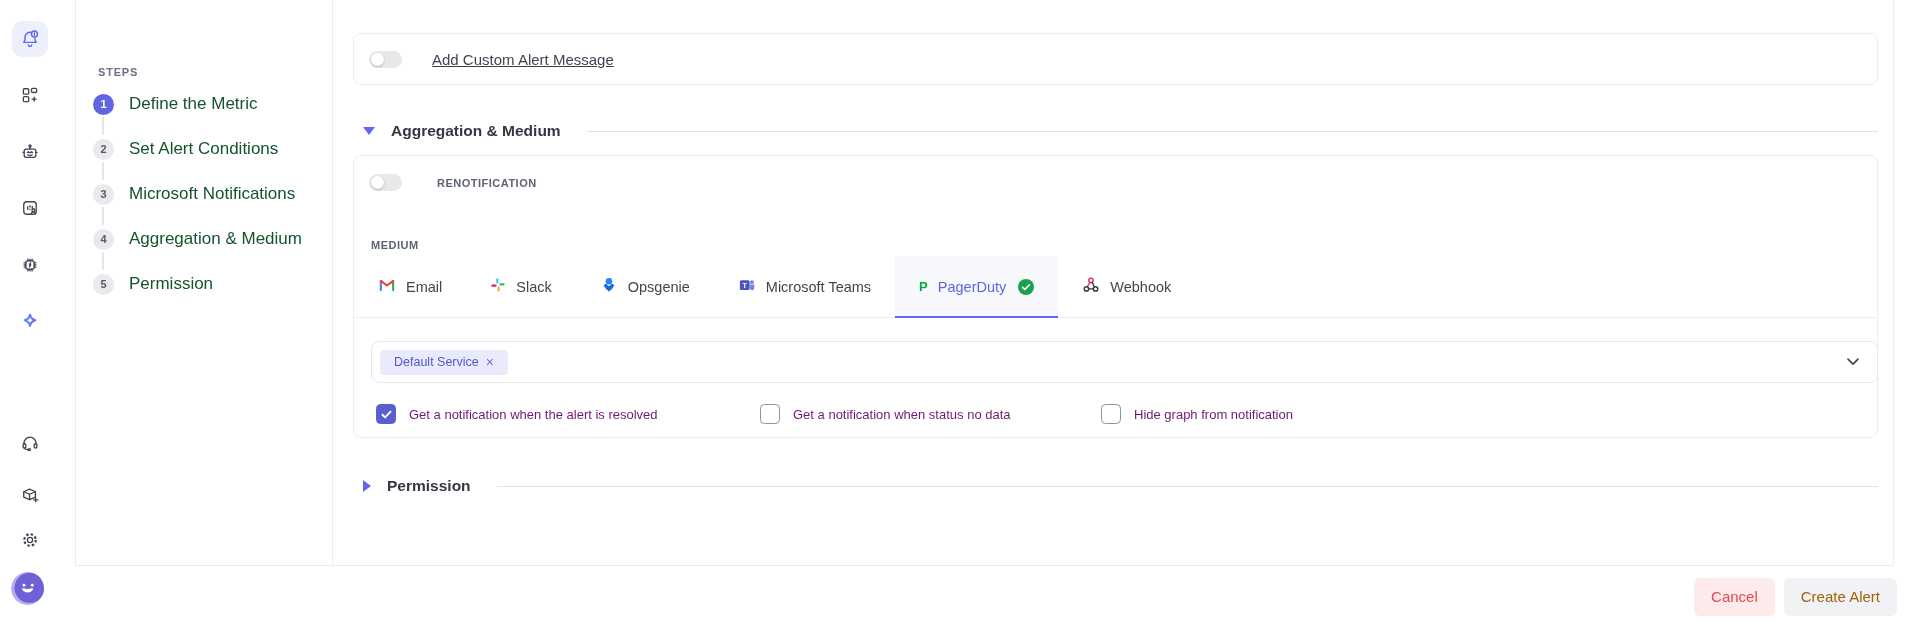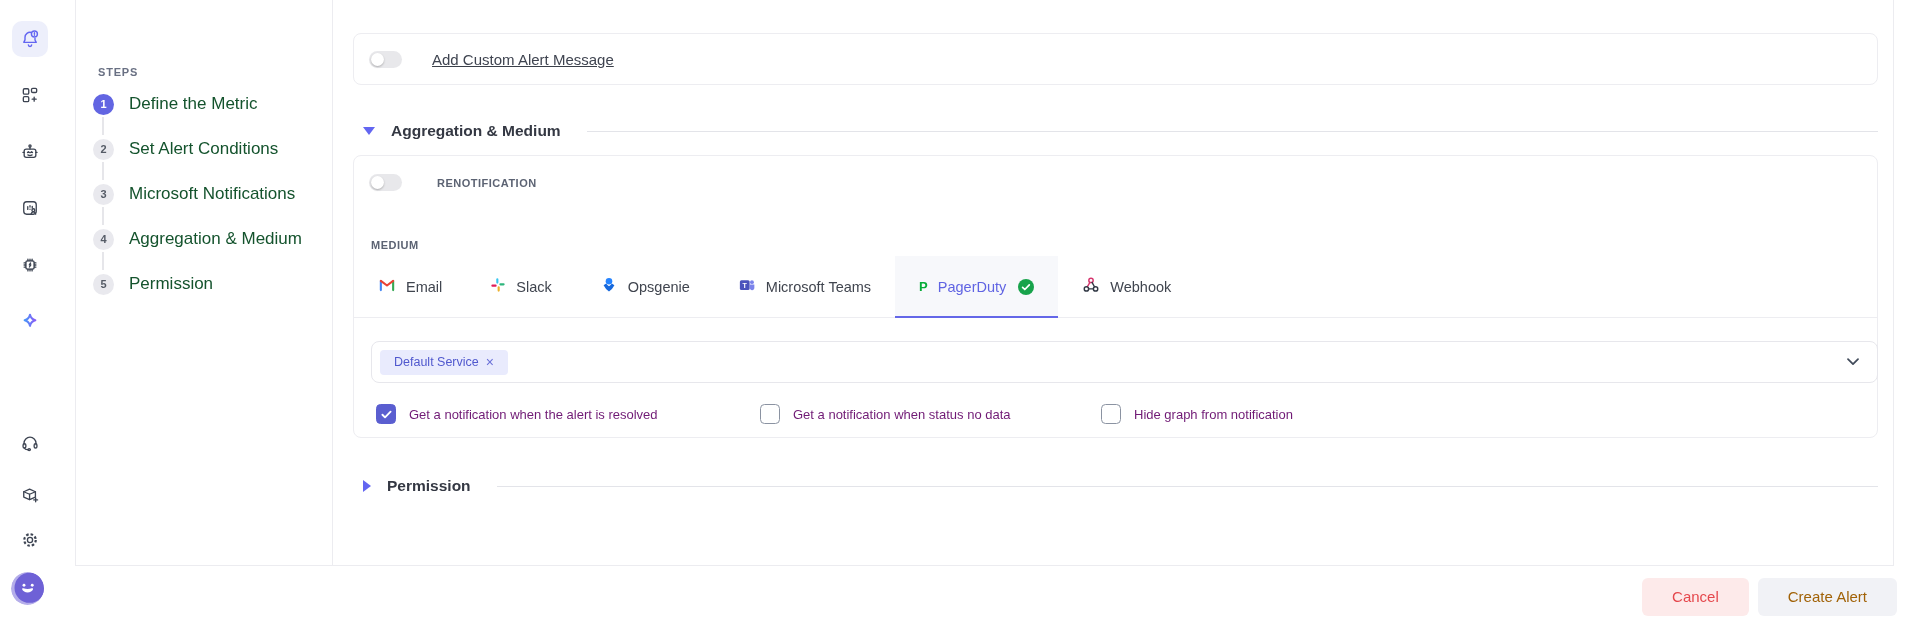--- a/index.html
+++ b/index.html
@@ -59,21 +59,21 @@
   .select-caret { margin-left:auto; display:flex; }
 
   
   .cb-group { position:absolute; top:248px; display:flex; align-items:center; gap:13px; cursor:pointer; }
   .cb-box { width:20px; height:20px; border-radius:4.5px; border:1.5px solid #8b93a2; background:#fff; flex:0 0 auto; display:flex; align-items:center; justify-content:center; }
   .cb-group.checked .cb-box { background:#5a5ed0; border-color:#5a5ed0; }
   .cb-label { font-size:13px; color:#701a75; white-space:nowrap; }
 
   
   .footer { position:absolute; left:75px; right:0; top:566px; height:61px; display:flex; align-items:center; justify-content:flex-end; gap:9px; padding-right:21px; background:#fff; }
-  .btn { height:38px; border:none; border-radius:6px; font-family:"Liberation Sans",sans-serif; font-size:15px; padding:0 30px; cursor:pointer; }
+  .btn { height:38px; border:none; border-radius:6px; font-family:"Liberation Sans",sans-serif; font-size:15px; padding:0 17px; cursor:pointer; }
   .btn-cancel { background:#fdeaea; color:#e5484d; }
   .btn-create { background:#f1f2f6; color:#a16207; cursor:default; }
 </style>
 </head>
 <body>
 
 <div class="stage">
 
   <div class="rail-item active" style="top:21px">
     <span>

